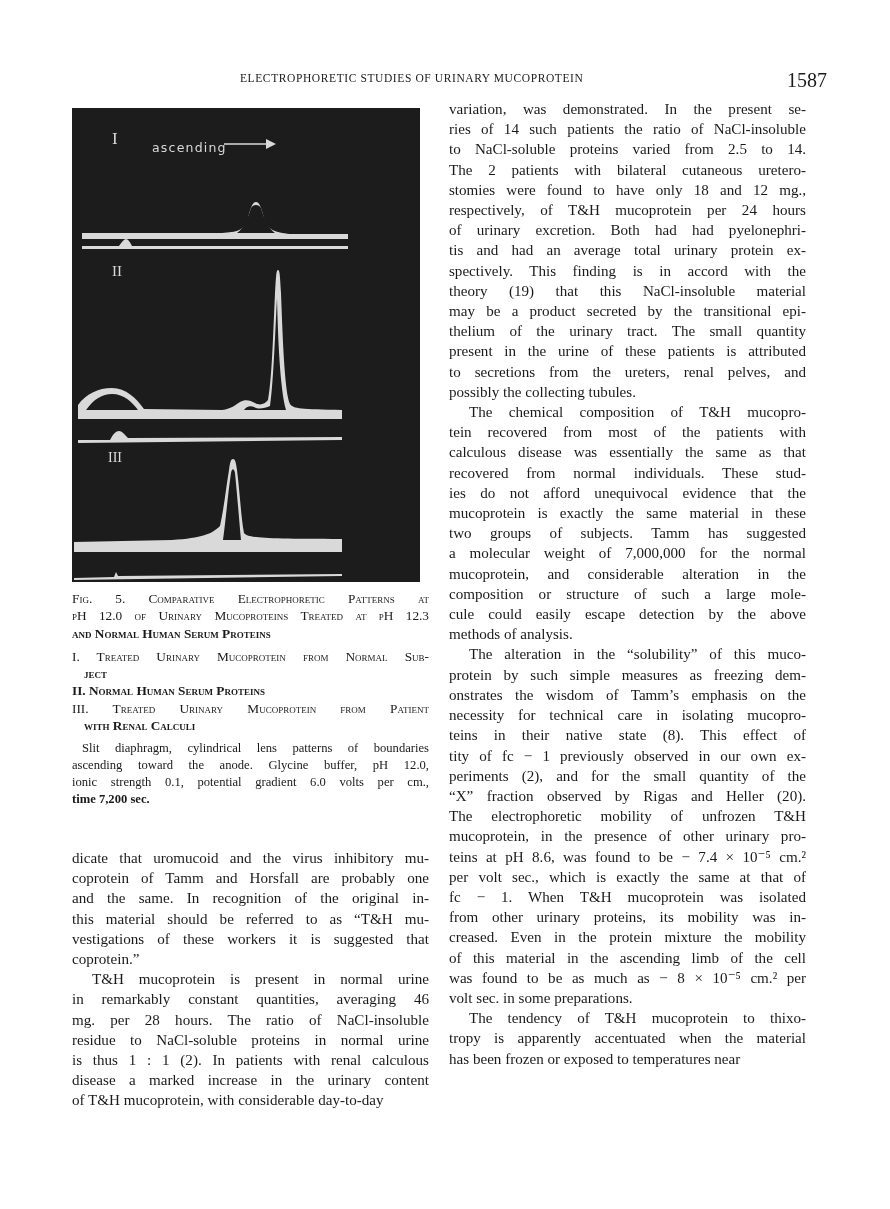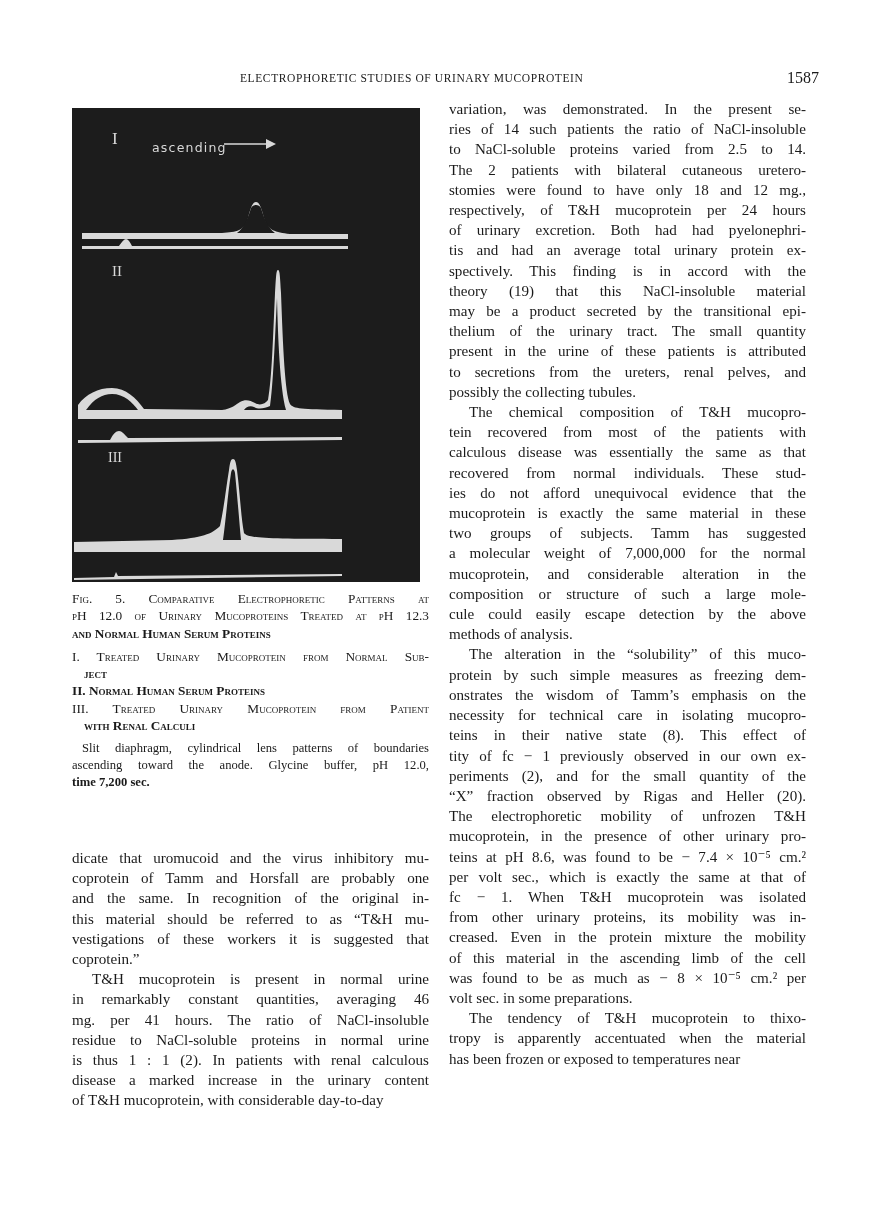--- a/index.html
+++ b/index.html
@@ -9,21 +9,21 @@
     color: #1a1a1a;
   }
   .running-head {
     position: absolute; top: 70px; left: 0; width: 890px; height: 20px;
   }
   .running-title {
     position: absolute; left: 240px; top: 2px;
     font-size: 11.5px; letter-spacing: 0.6px; text-transform: uppercase;
   }
   .page-number {
-    position: absolute; left: 787px; top: -1px; font-size: 16px;
+    position: absolute; left: 787px; top: -1px; font-size: 20px;
   }
   .col { position: absolute; width: 357px; font-size: 15.1px; line-height: 20.2px; text-align: justify; }
   .col-left { left: 72px; }
   .col-right { left: 449px; top: 99px; }
   .col p { margin: 0; text-indent: 0; }
   .col .line { display: block; text-align: justify; text-align-last: justify; white-space: nowrap; }
   .col .line.last { text-align-last: left; }
 
   .figure {
     position: absolute; left: 72px; top: 108px; width: 348px; height: 474px;
@@ -109,37 +109,38 @@
       <span class="line last">II. Normal Human Serum Proteins</span>
     </div>
     <div class="legend-item">
       <span class="line">III. Treated Urinary Mucoprotein from Patient</span>
       <span class="line last cont">with Renal Calculi</span>
     </div>
   </div>
   <div class="notes">
     <span class="line">Slit diaphragm, cylindrical lens patterns of boundaries</span>
     <span class="line">ascending toward the anode. Glycine buffer, pH 12.0,</span>
+    <span class="line">ionic strength 0.1, potential gradient 6.0 volts per cm.,</span>
     <span class="line last">time 7,200 sec.</span>
   </div>
 </div>
 
 <div class="col col-left col-left-body" id="left-col">
     <p>
       <span class="line">dicate that uromucoid and the virus inhibitory mu-</span>
       <span class="line">coprotein of Tamm and Horsfall are probably one</span>
       <span class="line">and the same. In recognition of the original in-</span>
       <span class="line">this material should be referred to as “T&amp;H mu-</span>
       <span class="line">vestigations of these workers it is suggested that</span>
       <span class="line last">coprotein.”</span>
     </p>
     <p>
       <span class="line" style="padding-left: 20px;">T&amp;H mucoprotein is present in normal urine</span>
       <span class="line">in remarkably constant quantities, averaging 46</span>
-      <span class="line">mg. per 41 hours. The ratio of NaCl-insoluble</span>
+      <span class="line">mg. per 28 hours. The ratio of NaCl-insoluble</span>
       <span class="line">residue to NaCl-soluble proteins in normal urine</span>
       <span class="line">is thus 1 : 1 (2). In patients with renal calculous</span>
       <span class="line">disease a marked increase in the urinary content</span>
       <span class="line last">of T&amp;H mucoprotein, with considerable day-to-day</span>
     </p>
   </div>
 
 <div class="col col-right" id="right-col">
     <p>
       <span class="line">variation, was demonstrated. In the present se-</span>

